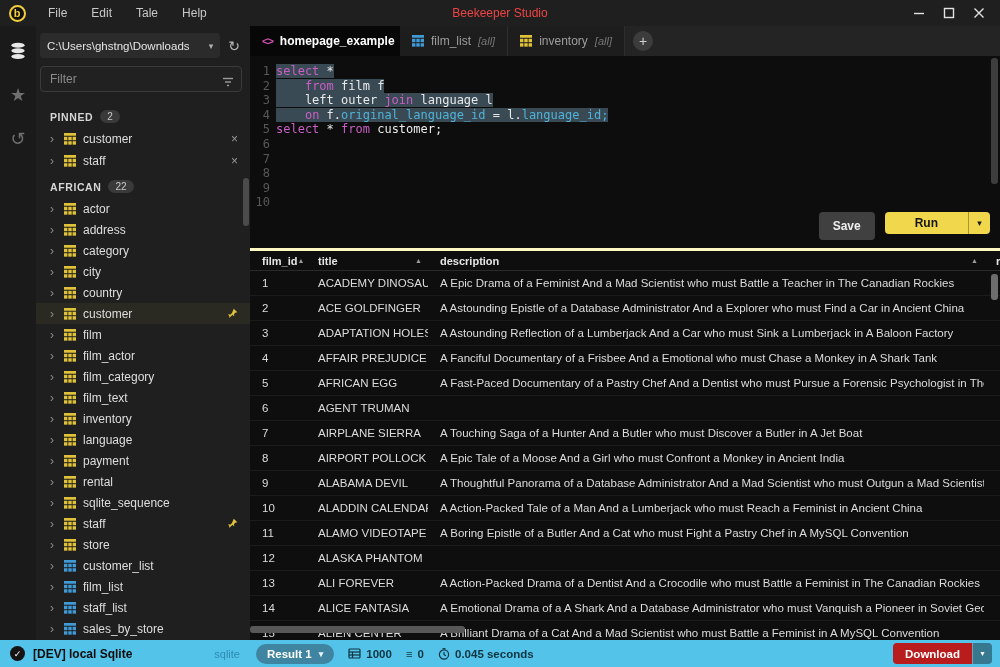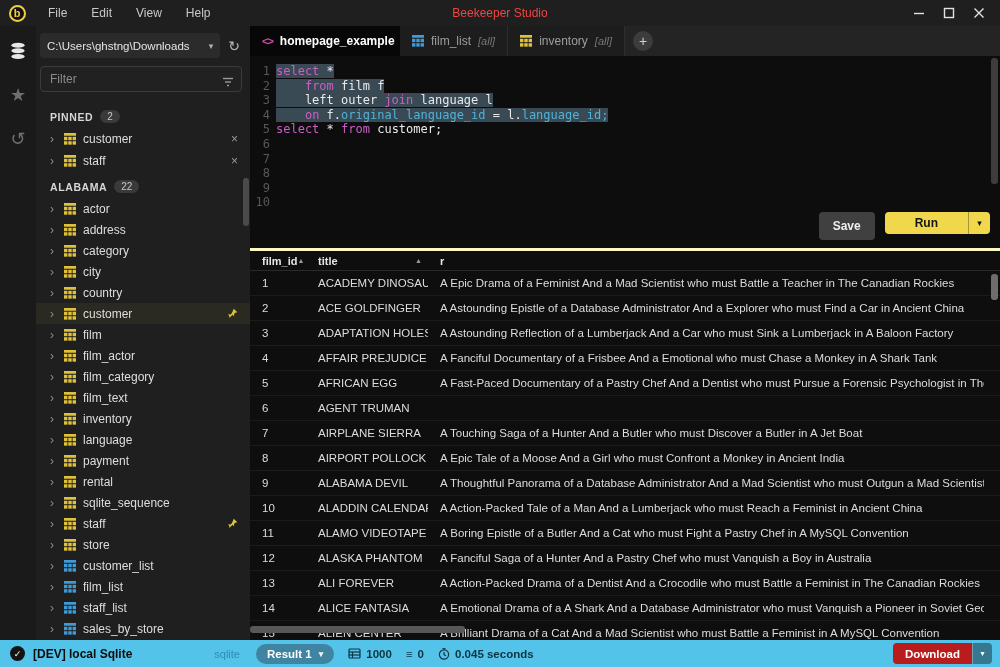--- a/index.html
+++ b/index.html
@@ -109,21 +109,21 @@
 
   <div class="titlebar">
     <div class="logo">
       <div class="logo-ring">
         <span class="logo-b">b</span>
       </div>
     </div>
     <div class="menus" id="menus">
         <span class="menu-item">File</span>
         <span class="menu-item">Edit</span>
-        <span class="menu-item">View</span>
+        <span class="menu-item">Tale</span>
         <span class="menu-item">Help</span>
       </div>
     <div class="tb-title">Beekeeper Studio</div>
     <div class="win-controls">
       <span class="wc">
           <svg width="12" height="12" viewBox="0 0 12 12">
             <line x1="1" y1="6.5" x2="11" y2="6.5" stroke-width="1.4"></line>
           </svg>
         </span>
       <span class="wc">
@@ -217,21 +217,21 @@
                   <rect x="10" y="9.6" width="4" height="4"></rect>
                 </g>
               </svg>
             </span>
             <span class="ent-label">staff</span>
             <span class="row-x">×</span>
           </div>
         </div>
 
       <div class="section-hdr">
-        <span class="section-label">ALABAMA</span>
+        <span class="section-label">AFRICAN</span>
         <span class="badge">22</span>
       </div>
       <div id="entities-list">
           <div class="ent-row">
             <span class="chev">›</span>
             <span class="ent-ic">
               <svg width="12" height="12" viewBox="0 0 14 14">
                 <g fill="#dfc13a">
                   <rect x="0" y="0" width="14" height="3.2"></rect>
                   <rect x="0" y="4.4" width="4" height="4"></rect>
@@ -673,20 +673,24 @@
         <div class="rt-grid rt-header" id="rt-header">
             <div class="rt-hcell">
               <span>film_id</span>
               <span class="sort-ar">▲</span>
             </div>
             <div class="rt-hcell">
               <span>title</span>
               <span class="sort-ar">▲</span>
             </div>
             <div class="rt-hcell">
+              <span>description</span>
+              <span class="sort-ar">▲</span>
+            </div>
+            <div class="rt-hcell">
               <span>r</span>
             </div>
           </div>
         <div id="rt-body">
             <div class="rt-grid rt-row">
               <div class="rt-cell">1</div>
               <div class="rt-cell">ACADEMY DINOSAUR</div>
               <div class="rt-cell">A Epic Drama of a Feminist And a Mad Scientist who must Battle a Teacher in The Canadian Rockies</div>
               <div class="rt-cell"></div>
             </div>
@@ -745,21 +749,20 @@
             </div>
             <div class="rt-grid rt-row">
               <div class="rt-cell">11</div>
               <div class="rt-cell">ALAMO VIDEOTAPE</div>
               <div class="rt-cell">A Boring Epistle of a Butler And a Cat who must Fight a Pastry Chef in A MySQL Convention</div>
               <div class="rt-cell"></div>
             </div>
             <div class="rt-grid rt-row">
               <div class="rt-cell">12</div>
               <div class="rt-cell">ALASKA PHANTOM</div>
-              <div class="rt-cell">A Fanciful Saga of a Hunter And a Pastry Chef who must Vanquish a Boy in Australia</div>
               <div class="rt-cell"></div>
             </div>
             <div class="rt-grid rt-row">
               <div class="rt-cell">13</div>
               <div class="rt-cell">ALI FOREVER</div>
               <div class="rt-cell">A Action-Packed Drama of a Dentist And a Crocodile who must Battle a Feminist in The Canadian Rockies</div>
               <div class="rt-cell"></div>
             </div>
             <div class="rt-grid rt-row">
               <div class="rt-cell">14</div>

